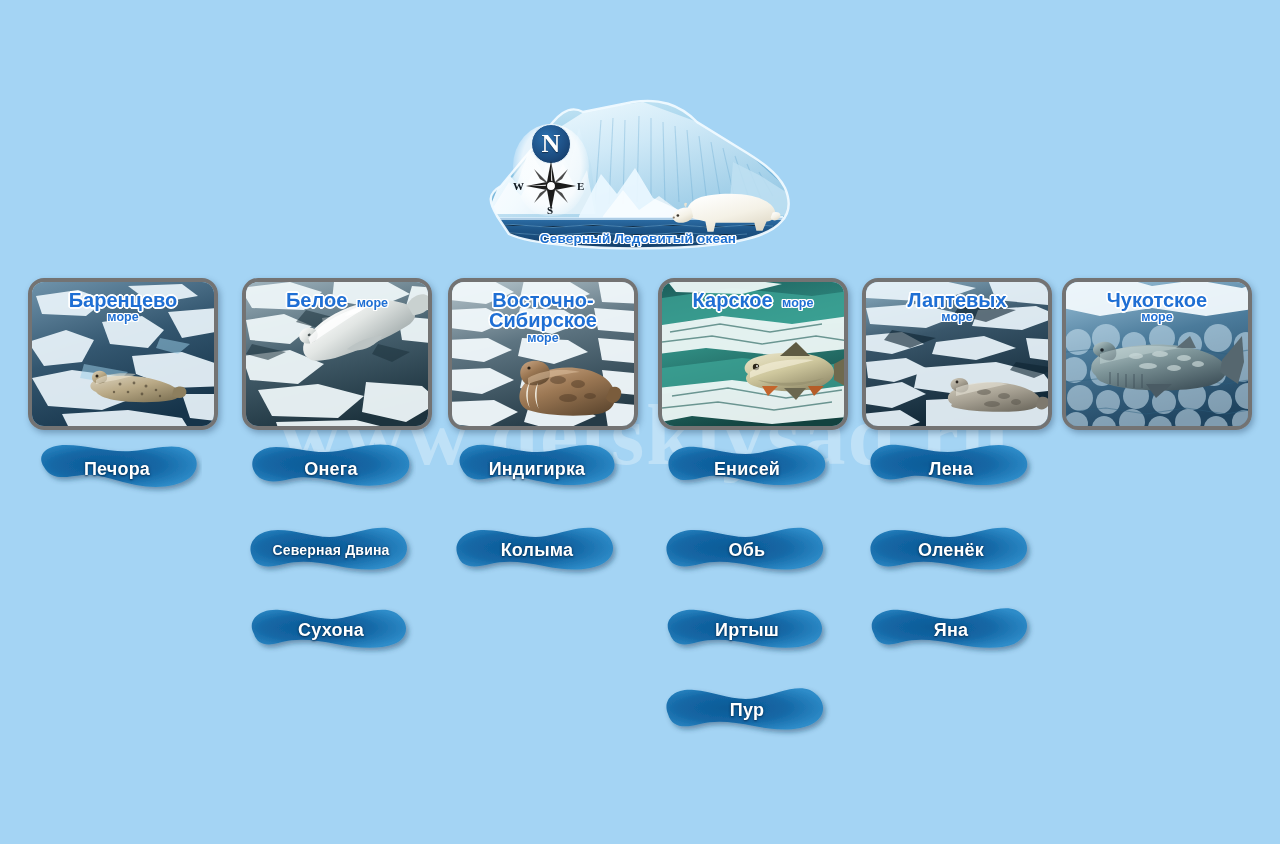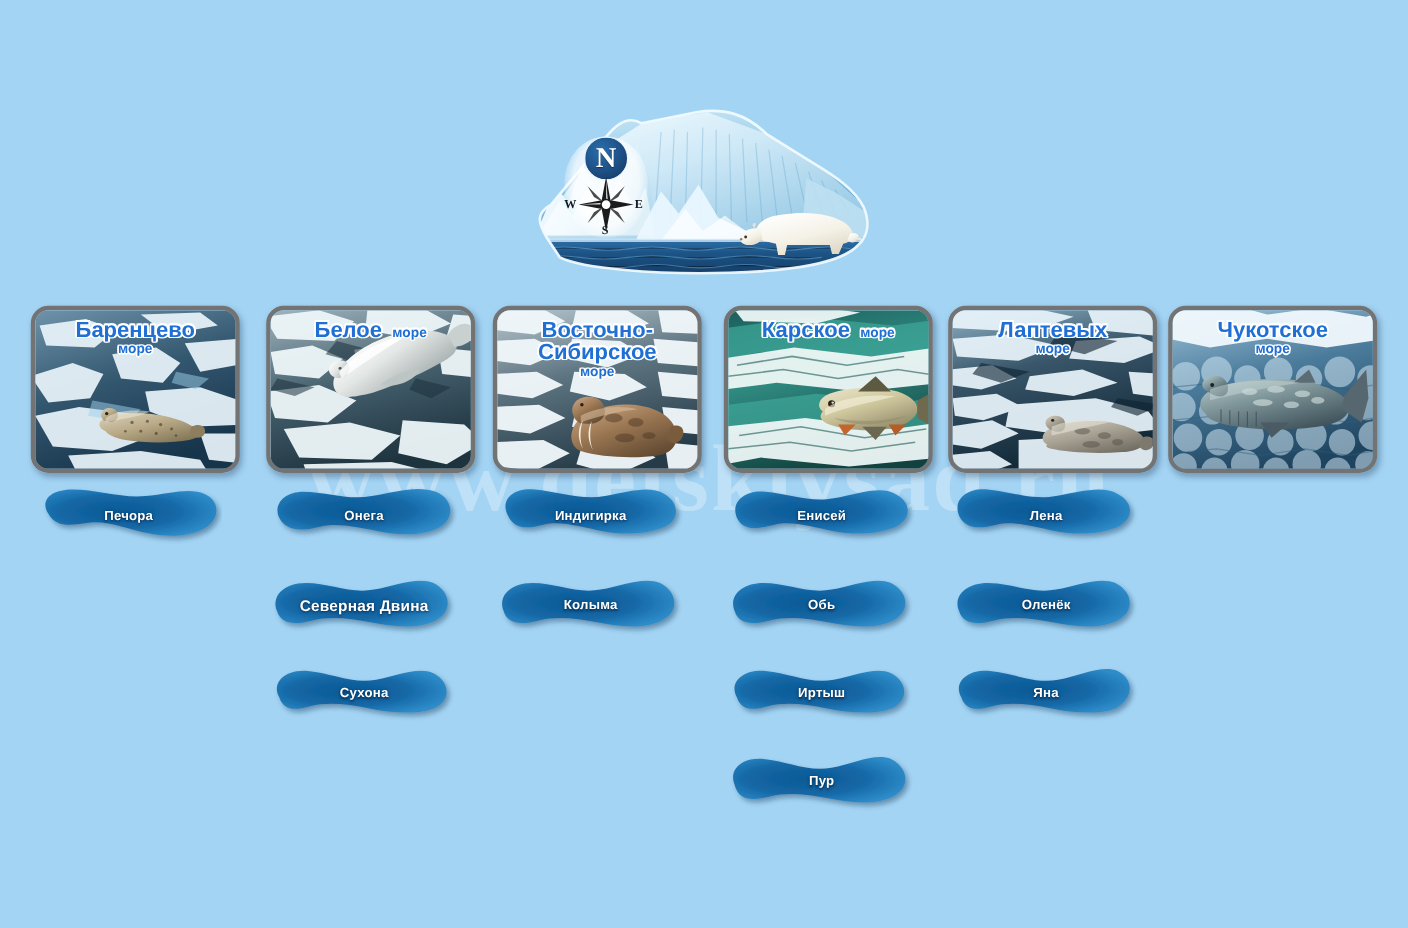--- a/index.html
+++ b/index.html
@@ -116,21 +116,21 @@
 
   
   .blob {
     position:absolute;
     width:170px; height:58px;
   }
   .blob svg { position:absolute; left:0; top:0; }
   .blob .txt {
     position:absolute; inset:0;
     display:flex; align-items:center; justify-content:center;
-    font-size:12px; font-weight:700; color:#ffffff;
+    font-size:18px; font-weight:700; color:#ffffff;
     text-shadow: 0 1px 2px rgba(0,30,60,.65), 0 0 3px rgba(0,40,80,.5);
     letter-spacing:.2px;
     padding-bottom:2px;
   }
   .blob .txt.sm { font-size:14px; }
 </style>
 </head>
 <body>
 
 <div id="stage">
@@ -246,20 +246,21 @@
           <path d="M9,43 L25,27 L15,33 Z" fill="#4a4a4a"></path>
           <path d="M43,43 L27,27 L37,33 Z" fill="#4a4a4a"></path>
           <circle cx="26" cy="26" r="4.6" fill="#ffffff" stroke="#1b1b1b" stroke-width="1.3"></circle>
         </g>
       </svg>
       <div class="lbl lw">W</div>
       <div class="lbl le">E</div>
       <div class="lbl ls">S</div>
     </div>
 
+    <div class="ocean-caption">Северный Ледовитый океан</div>
   </div>
 
   <div class="card" style="left:28px; top:278px;">
     <svg class="photo" width="190" height="152" viewBox="0 0 190 152">
       <defs>
         <linearGradient id="p0" x1="0" y1="0" x2="0.4" y2="1">
           <stop offset="0%" stop-color="#6f93ab"></stop>
             <stop offset="50%" stop-color="#33566f"></stop>
             <stop offset="100%" stop-color="#16344a"></stop>
         </linearGradient>

